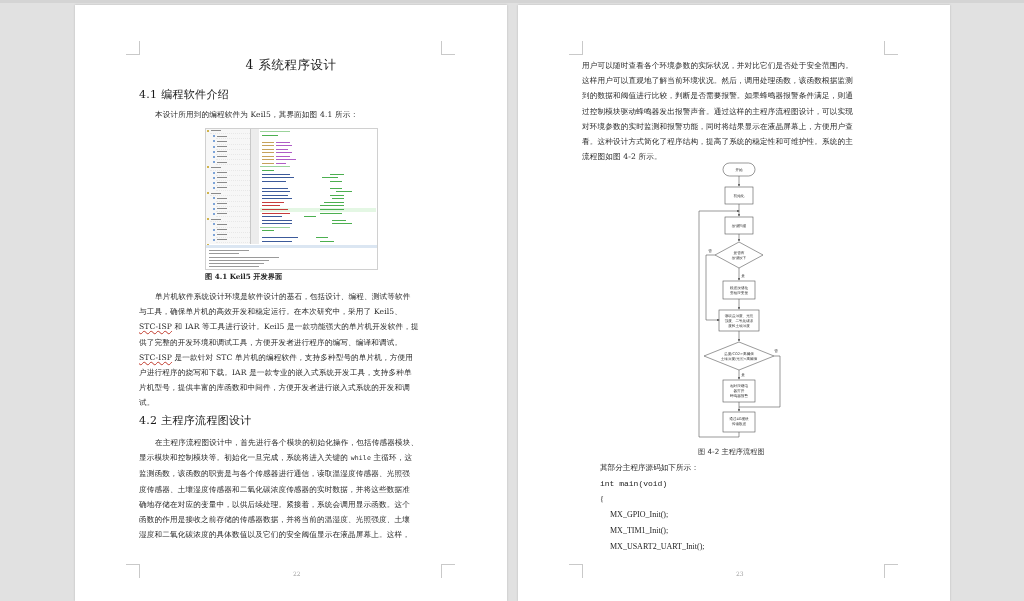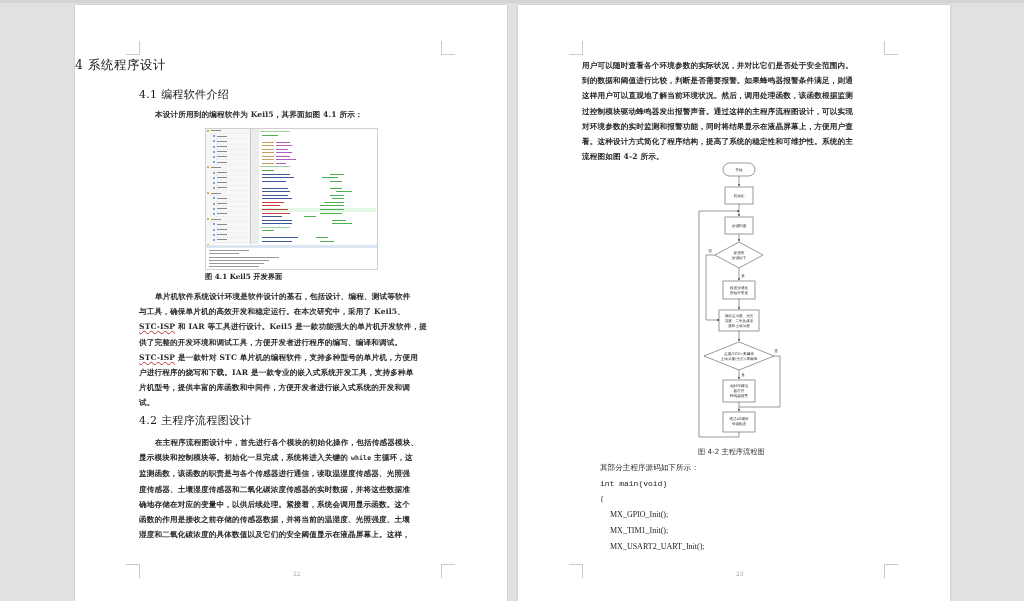--- a/index.html
+++ b/index.html
@@ -15,23 +15,23 @@
     box-shadow:0 0 2px rgba(0,0,0,0.18);
   }
   #page-left { left:75px; width:432px; height:596px; }
   #page-right { left:518px; width:432px; height:596px; }
   .corner { position:absolute; width:13px; height:13px; border-color:#c9c9c9; border-style:solid; border-width:0; }
   .c-tl { border-right-width:1px; border-bottom-width:1px; }
   .c-tr { border-left-width:1px; border-bottom-width:1px; }
   .c-bl { border-right-width:1px; border-top-width:1px; }
   .c-br { border-left-width:1px; border-top-width:1px; }
 
-  .chapter-title { position:absolute; left:0; width:432px; top:52px; font-size:12.5px; color:#1a1a1a; letter-spacing:0.5px; }
+  .chapter-title { position:absolute; left:0; width:432px; top:52px; text-align:center; font-size:12.5px; color:#1a1a1a; letter-spacing:0.5px; }
   .section-title { position:absolute; left:64px; font-size:11px; color:#1a1a1a; letter-spacing:0.3px; }
-  .para { position:absolute; left:64px; width:303px; font-size:7.6px; line-height:15.2px; color:#2a2a2a; text-align:justify; letter-spacing:0.15px;font-weight:bold; }
+  .para { position:absolute; left:64px; width:303px; font-size:7.6px; line-height:15.2px; color:#2a2a2a; text-align:justify; letter-spacing:0.15px; }
   .para .indent { display:inline-block; width:16px; }
   .ul { text-decoration:underline; text-decoration-color:#c0392b; text-decoration-style:wavy; }
   .mono { font-family:"DejaVu Sans Mono", monospace; font-size:6.5px; }
   .fig-caption { position:absolute; text-align:left; font-size:7.2px; color:#222; font-weight:bold; }
   .page-num { position:absolute; font-size:6px; color:#a0a0a0; }
 
   
   .keil { position:absolute; left:130px; top:123px; width:171px; height:140px; background:#fff; border:1px solid #d0d0d0; overflow:hidden; }
   .keil .tree { position:absolute; left:0; top:0; width:44px; height:115px; background:#f7f7f7; border-right:1px solid #c8c8c8; }
   .keil .tree .row { height:4.2px; margin-left:10px; border-bottom:1px dotted #e8e8e8; position:relative; }
@@ -266,22 +266,22 @@
 </div>
 
 <div class="page" id="page-right">
   <div class="corner c-tl" style="left:51px;top:36px;"></div>
   <div class="corner c-tr" style="left:366px;top:36px;"></div>
   <div class="corner c-bl" style="left:51px;top:559px;"></div>
   <div class="corner c-br" style="left:366px;top:559px;"></div>
 
   <div class="para" style="top:53px;left:64px;">
     <div>用户可以随时查看各个环境参数的实际状况，并对比它们是否处于安全范围内。</div>
+    <div>这样用户可以直观地了解当前环境状况。然后，调用处理函数，该函数根据监测</div>
     <div>到的数据和阈值进行比较，判断是否需要报警。如果蜂鸣器报警条件满足，则通</div>
-    <div>这样用户可以直观地了解当前环境状况。然后，调用处理函数，该函数根据监测</div>
     <div>过控制模块驱动蜂鸣器发出报警声音。通过这样的主程序流程图设计，可以实现</div>
     <div>对环境参数的实时监测和报警功能，同时将结果显示在液晶屏幕上，方便用户查</div>
     <div>看。这种设计方式简化了程序结构，提高了系统的稳定性和可维护性。系统的主</div>
     <div>流程图如图 4-2 所示。</div>
   </div>
 
   <svg class="fc" width="432" height="596">
     <defs>
       <marker id="arr" markerWidth="4" markerHeight="4" refX="3" refY="2" orient="auto">
         <path d="M0,0 L4,2 L0,4 z" fill="#444"></path>

